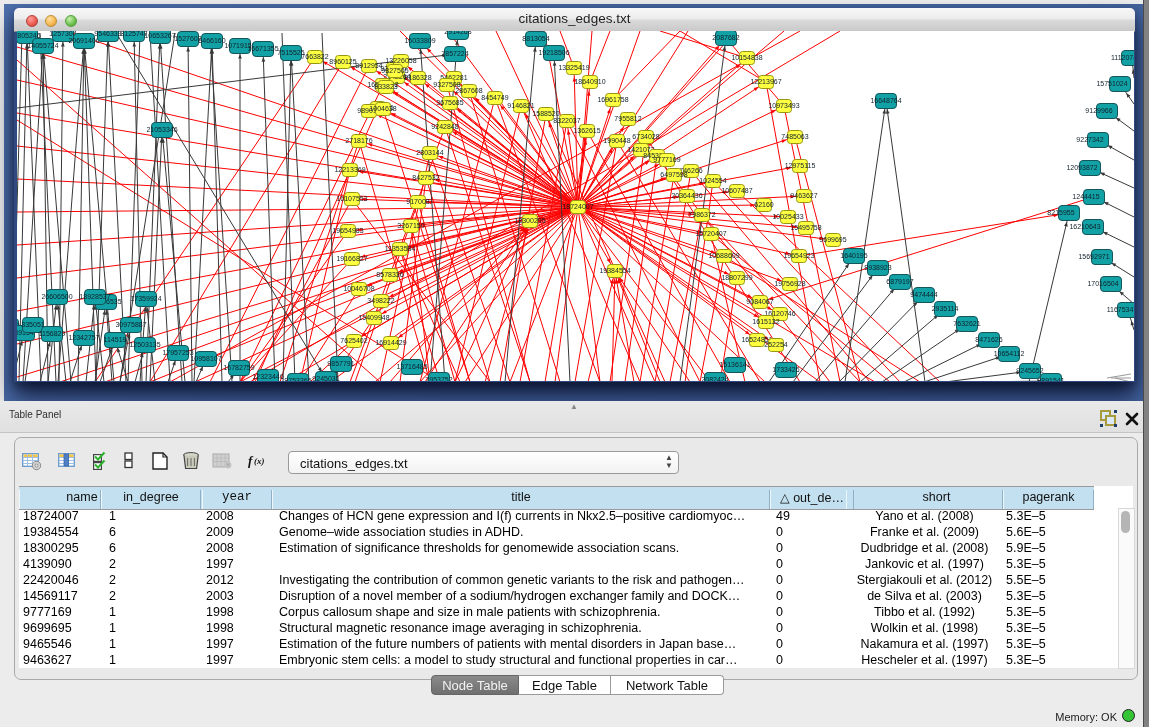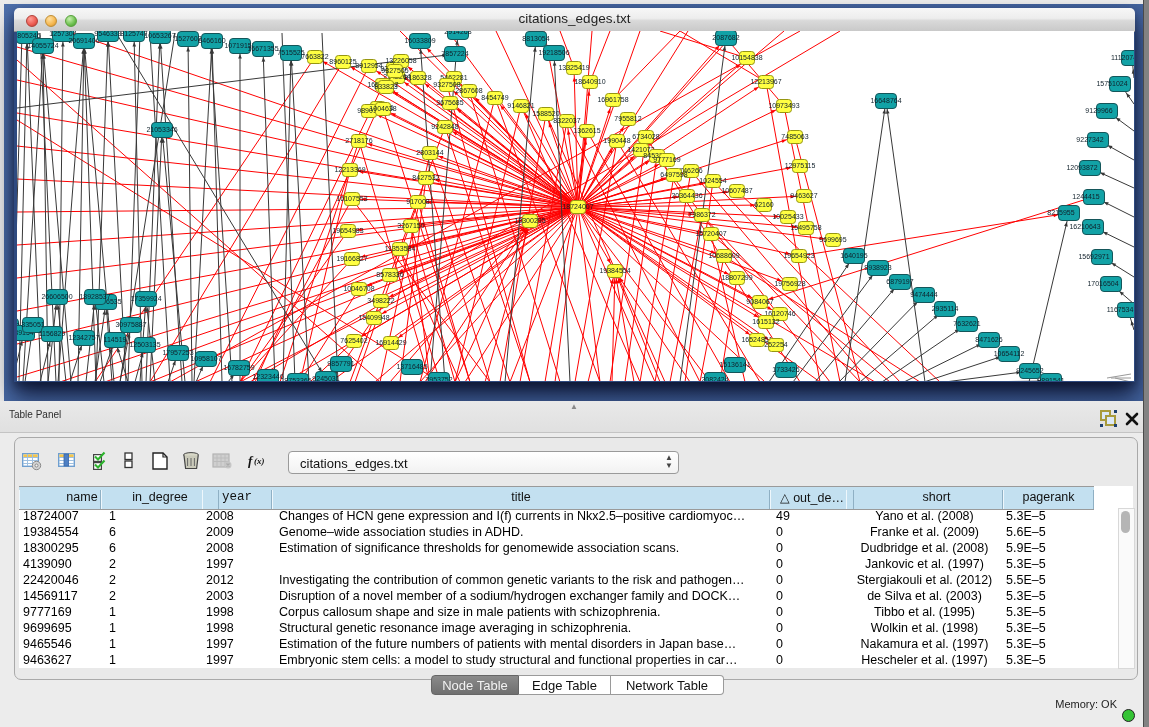--- a/index.html
+++ b/index.html
@@ -42,21 +42,21 @@
 .c0{left:4px;} .c1{left:90px;} .c2{left:187px;} .c3{left:260px;}
 .c4{left:757px;} .c5{left:827px;width:157px;text-align:center;} .c6{left:987px;}
 #vsb{position:absolute;right:2px;top:70px;width:15px;height:159px;background:#fafafa;
  border:1px solid #d8d8d8;}
 #vsb .thumb{position:absolute;left:2px;top:2px;width:9px;height:22px;background:#b5b5b5;border-radius:5px;}
 
 #tabs{position:absolute;left:416px;top:237px;height:20px;font-size:13px;z-index:5;}
 #tabs .seg{position:absolute;top:0;height:20px;line-height:20px;text-align:center;
  box-sizing:border-box;background:#fff;border:1px solid #9a9a9a;color:#111;}
 #tabs .on{background:linear-gradient(180deg,#8b8b8b,#6f6f6f);color:#f2f2f2;border-color:#666;}
-#mem{position:absolute;right:32px;top:297px;font-size:11px;color:#222;text-align:right;}
+#mem{position:absolute;right:32px;top:310px;font-size:11px;color:#222;text-align:right;}
 #memdot{position:absolute;right:14px;top:308px;width:11px;height:11px;border-radius:50%;
  background:#35c435;border:1.5px solid #222;}
 
 #rstrip{position:absolute;left:1143px;top:0;width:6px;height:727px;background:#828282;border-left:1px solid #4a4a4a;box-sizing:border-box;}
 </style></head><body>
 <div id="stage">
   <div id="desk"></div>
   <div id="win">
     <div id="titlebar">
       <div class="tl" style="left:12px;background:radial-gradient(circle at 35% 30%,#ff9d95,#ec5a50 60%,#b33a30);border:1px solid #b24038;box-sizing:border-box"></div>
@@ -863,21 +863,21 @@
 <text x="233" y="14" font-size="9" font-style="italic" font-weight="bold" font-family="Liberation Serif,serif" fill="#111">(x)</text>
 </svg>
         <div class="dd">
             <span class="txt">citations_edges.txt</span>
             <span class="step">▲<br>▼</span>
           </div>
       </div>
       <div id="tbl">
         <div id="thdr">
           <span style="left:0;width:82px;padding-left:44px;">name</span>
-          <span style="left:82px;width:118px;">in_degree</span>
+          <span style="left:82px;width:100px;">in_degree</span>
           <span style="left:183px;width:70px;font-family:Liberation Mono, monospace;">year</span>
           <span style="left:253px;width:498px;">title</span>
           <span style="left:751px;width:84px;">△ out_de…</span>
           <span style="left:827px;width:157px;padding-left:24px;">short</span>
           <span style="left:984px;width:91px;">pagerank</span>
         </div>
         <div id="rows">
 <div class="tr">
               <span class="c0">18724007</span>
               <span class="c1">1</span>
@@ -930,28 +930,28 @@
               <span class="c4">0</span>
               <span class="c5">de Silva et al. (2003)</span>
               <span class="c6">5.3E–5</span>
             </div>
 <div class="tr">
               <span class="c0">9777169</span>
               <span class="c1">1</span>
               <span class="c2">1998</span>
               <span class="c3">Corpus callosum shape and size in male patients with schizophrenia.</span>
               <span class="c4">0</span>
-              <span class="c5">Tibbo et al. (1995)</span>
+              <span class="c5">Tibbo et al. (1992)</span>
               <span class="c6">5.3E–5</span>
             </div>
 <div class="tr">
               <span class="c0">9699695</span>
               <span class="c1">1</span>
               <span class="c2">1998</span>
-              <span class="c3">Structural genetic resonance image averaging in schizophrenia.</span>
+              <span class="c3">Structural magnetic resonance image averaging in schizophrenia.</span>
               <span class="c4">0</span>
               <span class="c5">Wolkin et al. (1998)</span>
               <span class="c6">5.3E–5</span>
             </div>
 <div class="tr">
               <span class="c0">9465546</span>
               <span class="c1">1</span>
               <span class="c2">1997</span>
               <span class="c3">Estimation of the future numbers of patients with mental disorders in Japan base…</span>
               <span class="c4">0</span>

